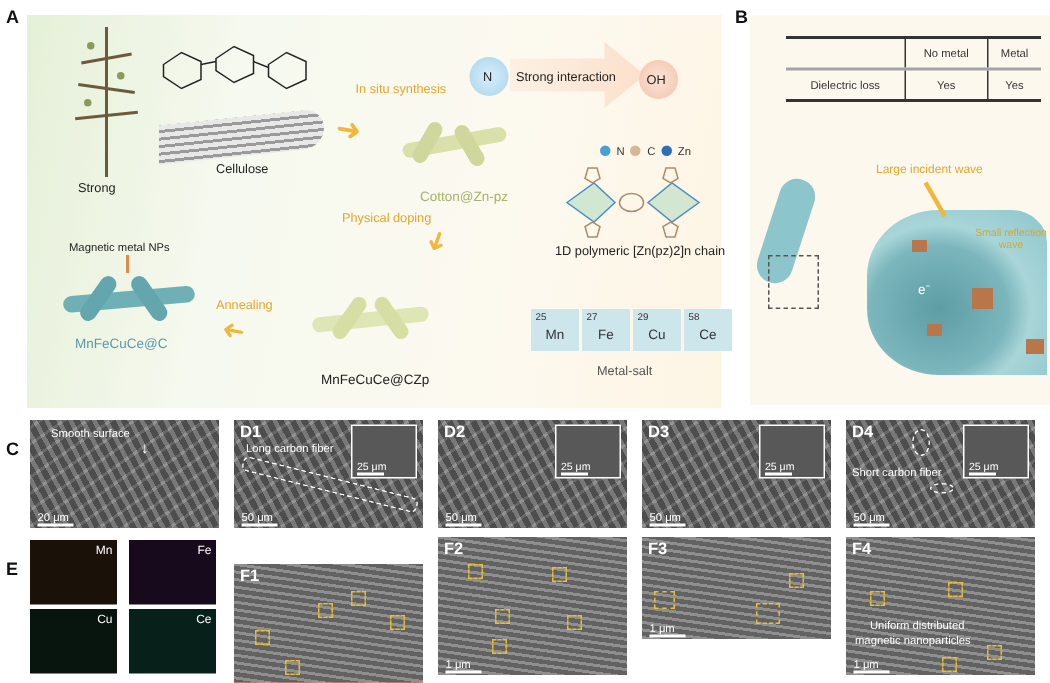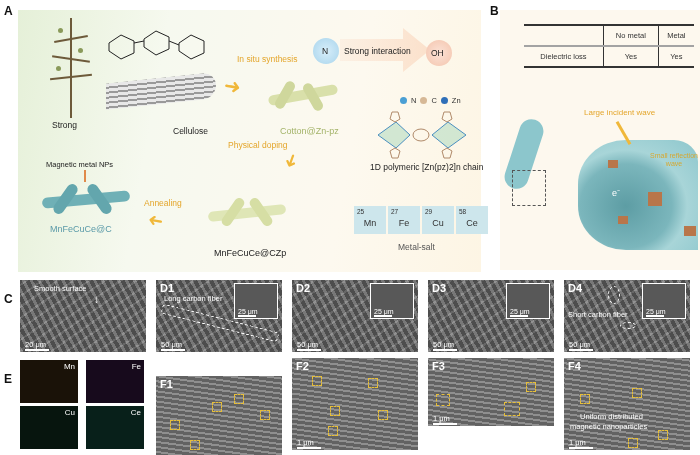--- a/index.html
+++ b/index.html
@@ -66,21 +66,21 @@
           <polygon points="5,22 17,14 30,20 30,32 17,38 5,30"></polygon>
           <polygon points="40,18 52,10 65,16 65,28 52,34 40,26"></polygon>
           <polygon points="75,22 87,14 100,20 100,32 87,38 75,30"></polygon>
           <line x1="30" y1="22" x2="40" y2="20"></line>
           <line x1="65" y1="20" x2="75" y2="24"></line>
         </g>
       </svg>
   </div>
 
   <div class="abs" style="left:88px;top:68px;width:110px;height:26px;border-radius:0 14px 14px 0;background:repeating-linear-gradient(180deg,#e8e8e8 0 3px,#9a9a9a 3px 5px);transform:skewY(-6deg);"></div>
-  <div class="txt" style="left:126px;top:116px;margin-left:29px;">Cellulose</div>
+  <div class="txt" style="left:126px;top:97px;">Cellulose</div>
 
   <div class="txt orange" style="left:184px;top:44px;margin-left:35px;">In situ synthesis</div>
   <div class="abs" style="left:206px;top:64px;font-size:20px;color:#f0b83a;transform:rotate(10deg);">➜</div>
 
   <div class="abs" style="left:250px;top:66px;width:72px;height:40px;">
     <div class="fiber" style="left:0;top:14px;width:70px;height:10px;background:#d9e0aa;transform:rotate(-10deg);"></div>
     <div class="fiber" style="left:12px;top:4px;width:10px;height:30px;background:#cfd79c;transform:rotate(30deg);"></div>
     <div class="fiber" style="left:40px;top:6px;width:10px;height:30px;background:#cfd79c;transform:rotate(-30deg);"></div>
   </div>
   <div class="txt green" style="left:262px;top:116px;font-size:9px;">Cotton@Zn-pz</div>

